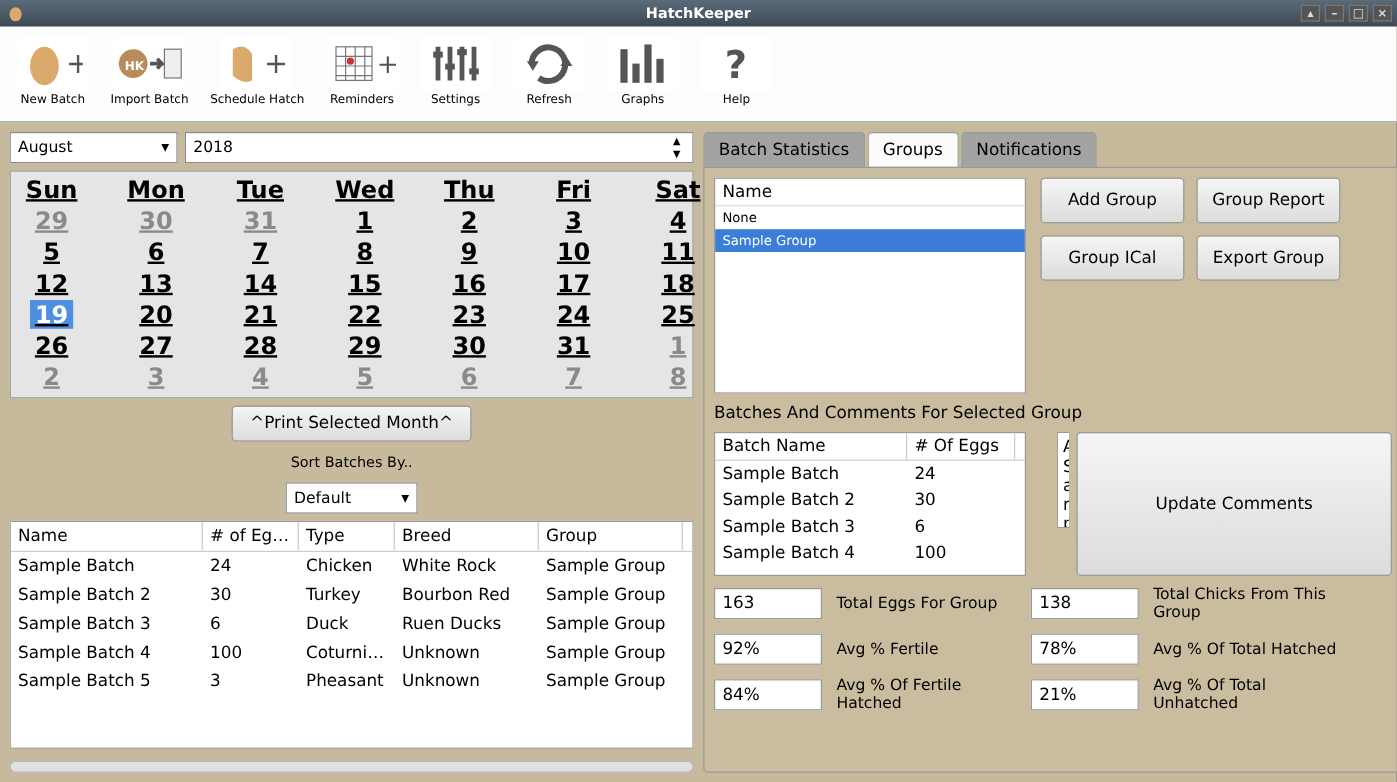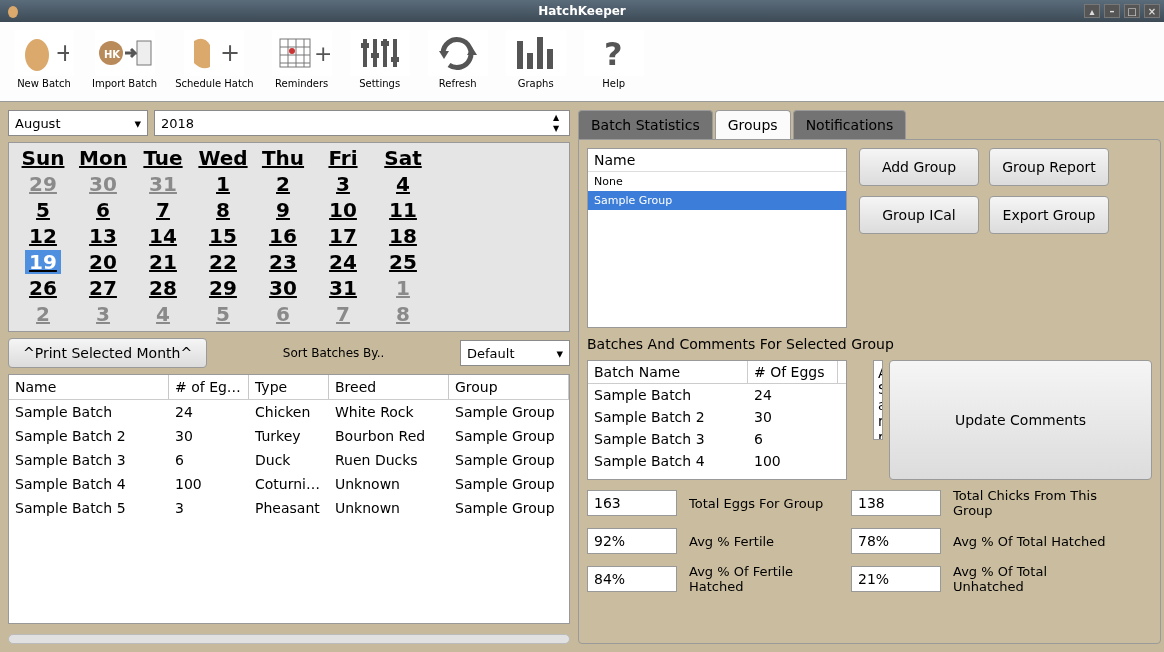--- a/index.html
+++ b/index.html
@@ -23,41 +23,41 @@
 .right { flex: 1; display:flex; flex-direction:column; }
 
 .monthrow { display:flex; gap:6px; }
 .monthsel { background:#fff; border:1px solid #8a8a8a; height: 26px; display:flex; align-items:center; padding:0 6px; font-size:13px; position:relative; }
 .monthsel .dd { margin-left:auto; }
 .year { flex:1; }
 .spin { display:flex;flex-direction:column; margin-left:auto; }
 .spinbtn { width:14px;height:11px; font-size:8px; text-align:center; line-height:11px; cursor:pointer; }
 
 .calendar { background:#e5e5e5; border:1px solid #999; padding:2px 4px 4px 4px; }
-.calrow { display:flex; }
+.calrow { display:flex;gap:27px; }
 .calhdr, .calcell { flex: 0 0 60px; text-align:center; font-size: 20px; font-weight:bold; text-decoration:underline; padding:1px 0; }
 .calhdr { font-family: "DejaVu Sans", sans-serif; }
 .calcell.gray { color:#8a8a8a; }
 .calcell span.selbox { background:#4f8fe0; color:#fff; padding:0 4px; }
 
-.printrow { display:flex; align-items:center; gap:10px; }
+.printrow { display:flex; align-items:center; gap:10px;flex-direction:column; }
 .btn { background: linear-gradient(#f5f5f5,#dcdcdc); border: 1px solid #9a9a9a; border-radius:4px; padding: 6px 14px; font-size:14px; cursor:pointer; }
 .lbltxt { font-size:12px; }
 
 .batchtable { background:#fff; border:1px solid #999; flex:1; display:flex; flex-direction:column; overflow:hidden; }
 .thdr { display:flex; border-bottom:1px solid #ccc; }
 .thdr > div, .trow > div { padding: 4px 6px; font-size: 14px; border-right:1px solid #e3e3e3; overflow:hidden; white-space:nowrap; text-overflow:ellipsis;}
 .thdr > div { border-right:1px solid #c8c8c8; }
 .col-name{width:160px} .col-eggs{width:80px} .col-type{width:80px} .col-breed{width:120px} .col-group{width:120px}
 .trow { display:flex; }
 
 .scroll { height:10px; background:#e1e1e1; border:1px solid #bbb; border-radius:5px; margin-top:4px; }
 
 .tabs { display:flex; }
-.tab { background:#737373; border:1px solid #9a9a9a; border-bottom:none; padding:6px 12px; font-size:14px; border-radius:4px 4px 0 0; margin-right:2px; cursor:pointer;}
+.tab { background:#a3a3a3; border:1px solid #9a9a9a; border-bottom:none; padding:6px 12px; font-size:14px; border-radius:4px 4px 0 0; margin-right:2px; cursor:pointer;}
 .tab.active { background:#fbfbfb; }
 
 .grouppage { border:1px solid #9a9a9a; border-radius:0 4px 4px 4px; background:#cabd9f; padding:8px; flex:1; display:flex; flex-direction:column; gap:8px; overflow:auto; }
 
 .toprow { display:flex; gap:12px; }
 .grouplist { background:#fff; border:1px solid #999; width: 260px; height: 180px; }
 .grouplist .ghdr { padding:3px 6px; font-size:14px; border-bottom:1px solid #ddd; }
 .grouplist .gitem { padding:3px 6px; font-size:11px; }
 .grouplist .gitem.sel { background:#3b7dd8; color:#fff; }
 

